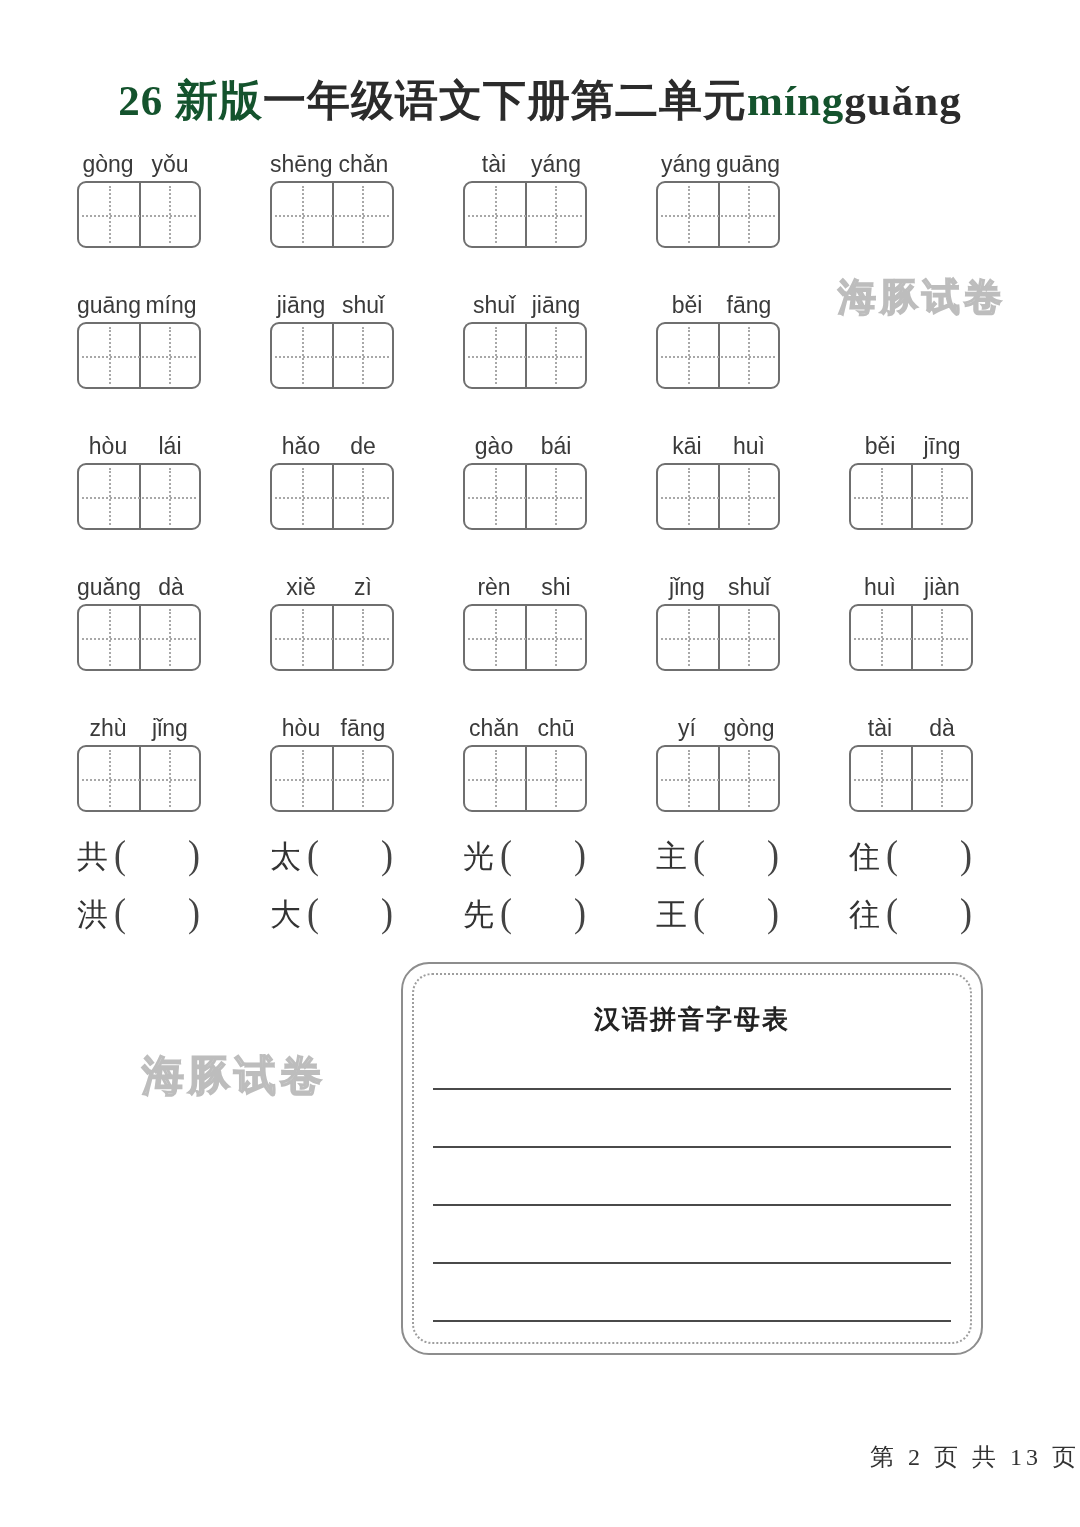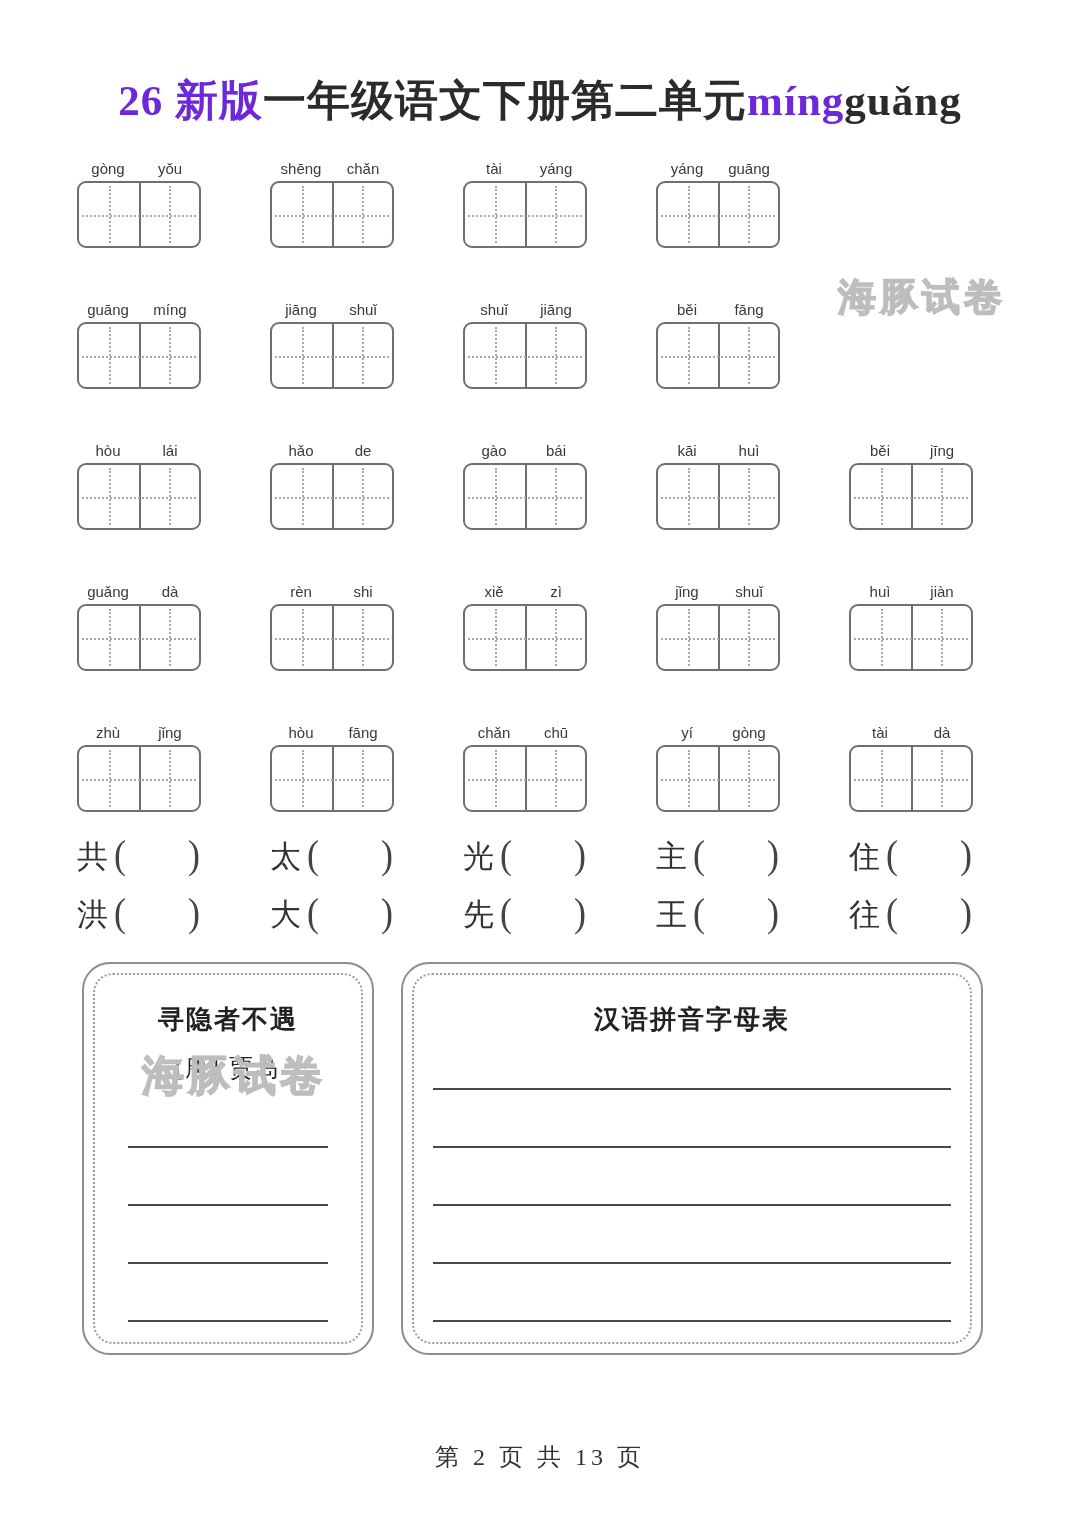--- a/index.html
+++ b/index.html
@@ -14,28 +14,28 @@
   
   .title{
     position:absolute;top:72px;left:0;width:1080px;
     text-align:center;
     font-family:"Liberation Serif", serif;
     font-weight:900;
     font-size:43px;
     letter-spacing:1px;
     white-space:nowrap;
   }
-  .title .red{color:#6d28d9;}
+  .title .red{color:#14532d;}
   
   .rows{position:absolute;top:144px;left:77px;width:896px;}
   .prow{display:flex;gap:69px;margin-bottom:37px;}
   .unit{width:124px;flex:0 0 124px;}
   .plabel{
     display:flex;height:32px;align-items:flex-end;margin-bottom:5px;
-    font-size:15px;color:#3a3a3a;
+    font-size:23px;color:#3a3a3a;
   }
   .plabel span{flex:1;text-align:center;white-space:nowrap;line-height:1;}
   .wbox{
     position:relative;width:124px;height:67px;
     border:2px solid #6f6f6f;border-radius:9px;
     box-sizing:border-box;background:#fff;
   }
   .wbox .vmid{position:absolute;left:50%;top:-1px;bottom:-1px;width:0;border-left:2px solid #6f6f6f;}
   .wbox .vd1{position:absolute;left:25%;top:3px;bottom:3px;width:0;border-left:2px dotted #a8a8a8;}
   .wbox .vd2{position:absolute;left:75%;top:3px;bottom:3px;width:0;border-left:2px dotted #a8a8a8;}
@@ -86,21 +86,21 @@
     color:rgba(190,190,190,0.55);
     -webkit-text-stroke:1.5px #bdbdbd;
     white-space:nowrap;
     pointer-events:none;
   }
   .wm1{left:838px;top:272px;font-size:38px;letter-spacing:4px;}
   .wm2{left:142px;top:1048px;font-size:42px;letter-spacing:4px;}
   
   .footer{
     position:absolute;top:1441px;left:0;width:1080px;
-    text-align:center;
+    text-align:right;
     font-family:"Liberation Serif", serif;
     font-size:24px;color:#333;letter-spacing:4px;
   }
 </style>
 </head>
 <body>
 
 <div class="page">
 
   <div class="title" id="title"><span class="red">26 新版</span><span class="">一年级语文下册第二单元</span><span class="red">míng</span><span class="">guǎng</span></div>
@@ -276,44 +276,44 @@
           </div>
           <div class="wbox">
             <div class="vd1"></div>
             <div class="vmid"></div>
             <div class="vd2"></div>
             <div class="hd"></div>
           </div>
         </div>
         <div class="unit">
           <div class="plabel">
+            <span>xiě</span>
+            <span>zì</span>
+          </div>
+          <div class="wbox">
+            <div class="vd1"></div>
+            <div class="vmid"></div>
+            <div class="vd2"></div>
+            <div class="hd"></div>
+          </div>
+        </div>
+        <div class="unit">
+          <div class="plabel">
             <span>rèn</span>
             <span>shi</span>
           </div>
           <div class="wbox">
             <div class="vd1"></div>
             <div class="vmid"></div>
             <div class="vd2"></div>
             <div class="hd"></div>
           </div>
         </div>
         <div class="unit">
           <div class="plabel">
-            <span>xiě</span>
-            <span>zì</span>
-          </div>
-          <div class="wbox">
-            <div class="vd1"></div>
-            <div class="vmid"></div>
-            <div class="vd2"></div>
-            <div class="hd"></div>
-          </div>
-        </div>
-        <div class="unit">
-          <div class="plabel">
             <span>jǐng</span>
             <span>shuǐ</span>
           </div>
           <div class="wbox">
             <div class="vd1"></div>
             <div class="vmid"></div>
             <div class="vd2"></div>
             <div class="hd"></div>
           </div>
         </div>
@@ -454,31 +454,20 @@
         </div>
         <div class="citem">
           <span class="ch">往</span>
           <span class="par">(</span>
           <span class="blank"></span>
           <span class="par">)</span>
         </div>
       </div>
     </div>
 
-  <div class="bigbox poem-box">
-    <div class="inner"></div>
-    <div class="boxtitle">寻隐者不遇</div>
-    <div class="boxauthor">[唐] 贾岛</div>
-    <div id="poem-lines">
-        <div class="wline" style="width: 200px; top: 182px;"></div>
-        <div class="wline" style="width: 200px; top: 240px;"></div>
-        <div class="wline" style="width: 200px; top: 298px;"></div>
-        <div class="wline" style="width: 200px; top: 356px;"></div>
-      </div>
-  </div>
 
   <div class="bigbox table-box">
     <div class="inner"></div>
     <div class="boxtitle">汉语拼音字母表</div>
     <div id="table-lines">
         <div class="wline" style="width: 518px; top: 124px;"></div>
         <div class="wline" style="width: 518px; top: 182px;"></div>
         <div class="wline" style="width: 518px; top: 240px;"></div>
         <div class="wline" style="width: 518px; top: 298px;"></div>
         <div class="wline" style="width: 518px; top: 356px;"></div>

